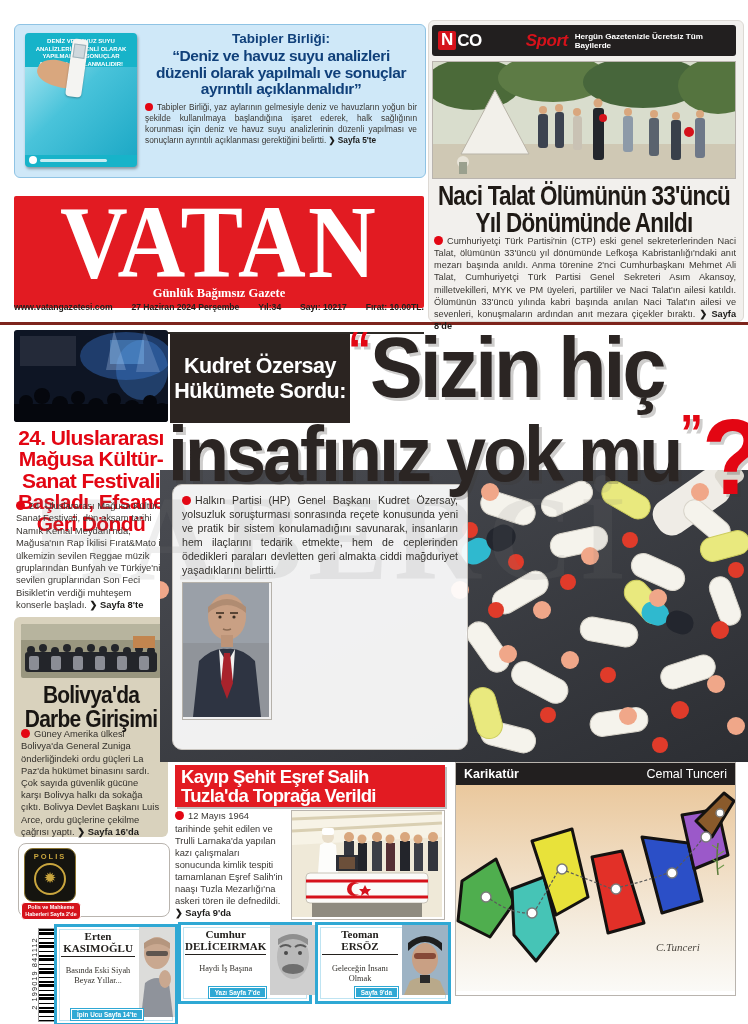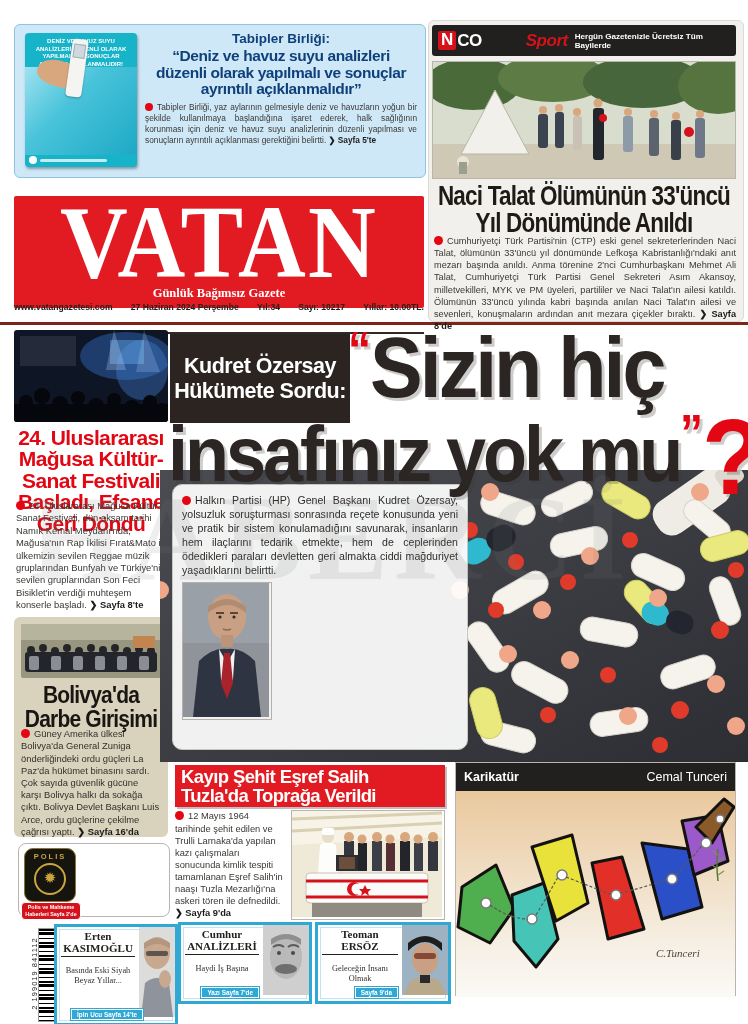--- a/index.html
+++ b/index.html
@@ -63,21 +63,21 @@
   .p2 .txt{font-size:10.6px;line-height:1.33;color:#2e2b27;text-align:right;}
   .p2 .ref{display:block;margin-top:2px;}
   
   .mar-box{left:175px;top:765px;width:270px;height:152px;}
   .mar-hl{background:#e21b22;color:#fff;font-weight:800;font-size:18.5px;line-height:1.04;letter-spacing:-.6px;padding:2px 6px;display:inline-block;box-shadow:2px 2px 0 rgba(0,0,0,.25);}
   .mar-row{display:flex;margin-top:3px;}
   .mar-body{width:116px;font-size:9.3px;line-height:1.3;color:#3a3733;flex:none;padding-right:4px;box-sizing:border-box;}
   .mar-photo{flex:1;height:108px;border:1px solid #b9b4ae;overflow:hidden;}
   
   .car-box{left:455px;top:762px;width:281px;height:234px;border:1px solid #b9b4ae;box-sizing:border-box;}
-  .car-head{height:28px;background:#221f1f;color:#fff;display:flex;justify-content:space-between;align-items:center;padding:0 8px;font-size:12.5px;}
+  .car-head{height:22px;background:#221f1f;color:#fff;display:flex;justify-content:space-between;align-items:center;padding:0 8px;font-size:12.5px;}
   .car-head .l{font-weight:bold;}
   
   .pol-box{left:18px;top:843px;width:152px;height:74px;background:#fff;border:1px solid #b9b4ae;border-radius:8px;display:flex;padding:4px;box-sizing:border-box;}
   .pol-list{flex:1;font-size:7.2px;line-height:1.25;color:#33302b;font-weight:bold;}
   .pol-list div{margin-bottom:2px;}
   .pol-list .chk{color:#33302b;margin-right:2px;}
   .pol-badge{width:54px;flex:none;position:relative;}
   .badge-shield{width:50px;height:52px;background:#15140f;border-radius:9px;margin:0 auto;text-align:center;border:1px solid #8a7430;}
   .badge-shield .bt{color:#caa63e;font-size:7.5px;font-weight:bold;letter-spacing:2px;padding-top:3px;}
   .badge-shield .ring{width:28px;height:28px;border:2px solid #caa63e;border-radius:50%;margin:2px auto 0;color:#caa63e;font-size:15px;line-height:26px;}
@@ -134,21 +134,21 @@
 
   <div class="abs masthead">
     <div class="title">VATAN</div>
     <div class="sub">Günlük Bağımsız Gazete</div>
   </div>
   <div class="abs info-row">
     <span>www.vatangazetesi.com</span>
     <span>27 Haziran 2024 Perşembe</span>
     <span>Yıl:34</span>
     <span>Sayı: 10217</span>
-    <span>Yıllar: 10.00TL.</span>
+    <span>Fırat: 10.00TL.</span>
   </div>
   <div class="abs rule-red"></div>
 
   <div class="abs rt-panel"></div>
   <div class="abs sport">
     <span class="n">N</span>
     <span class="co">CO</span>
     <span class="sp">Sport</span>
     <span class="tag">Hergün Gazetenizle Ücretsiz Tüm Bayilerde</span>
   </div>
@@ -487,21 +487,21 @@
         <ellipse cx="18" cy="26" rx="13" ry="16" fill="#c9a890"></ellipse>
         <path d="M5 22 Q18 12 31 22 L31 16 Q18 6 5 16 Z" fill="#b5967e"></path>
         <rect x="7" y="24" width="22" height="5" rx="2" fill="#3a3a3a" opacity=".75"></rect>
         <path d="M2 90 L6 56 Q18 46 30 56 L34 90 Z" fill="#8f939b"></path>
         <ellipse cx="26" cy="52" rx="6" ry="9" fill="#c9a890"></ellipse>
       </svg>
     </div>
   </div>
   <div class="col-box" id="col-cumhur">
     <div class="col-main">
-      <div class="col-name">Cumhur ANALİZLERİ</div>
+      <div class="col-name">Cumhur DELİCEIRMAK</div>
       <div class="col-title">Haydi İş Başına</div>
       <div class="col-ref">Yazı Sayfa 7'de</div>
     </div>
     <div class="col-photo">
       <svg width="46" height="70" viewBox="0 0 46 70" preserveAspectRatio="none">
         <rect width="46" height="70" fill="#cfcfcf"></rect>
         <ellipse cx="23" cy="32" rx="16" ry="22" fill="#b9b9b9"></ellipse>
         <path d="M8 20 Q23 8 38 20 L38 14 Q23 4 8 14 Z" fill="#8f8f8f"></path>
         <ellipse cx="23" cy="44" rx="11" ry="5" fill="#6e6e6e"></ellipse>
         <circle cx="16" cy="28" r="2" fill="#4a4a4a"></circle>

